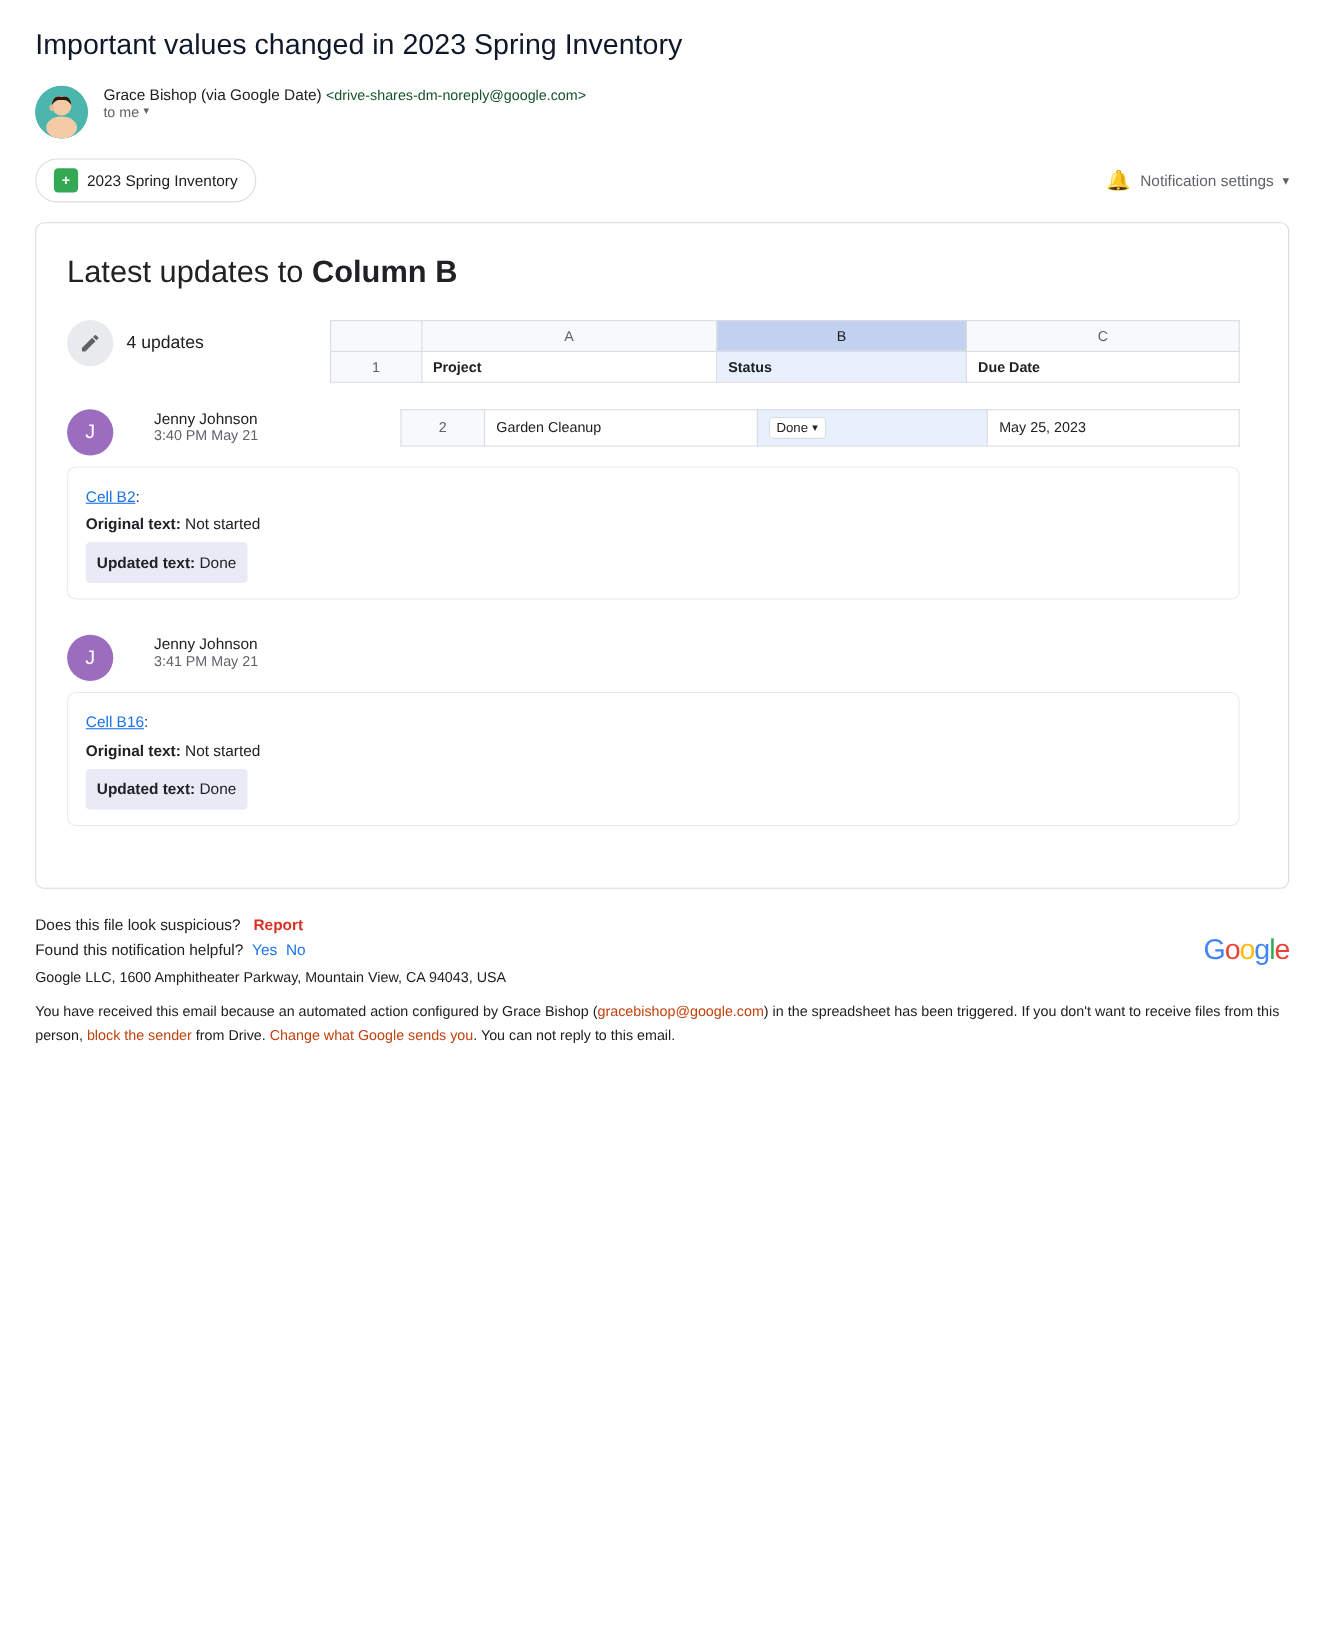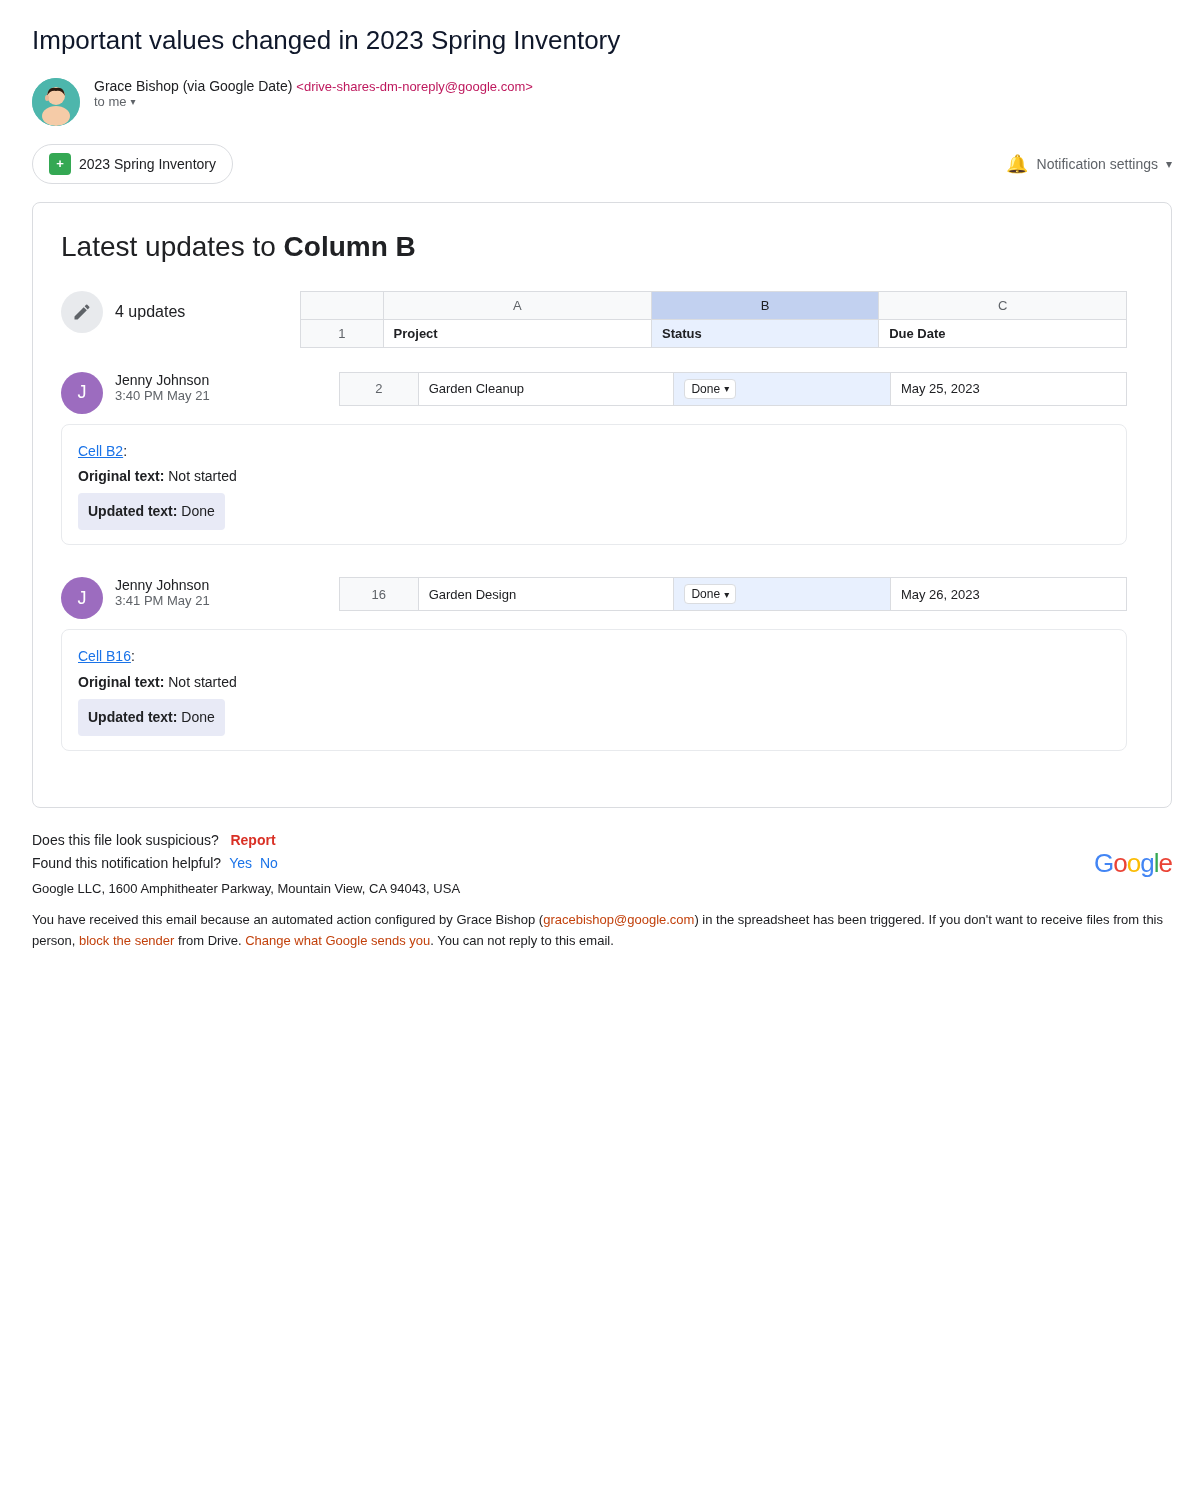--- a/index.html
+++ b/index.html
@@ -54,21 +54,21 @@
     }
 
     .sender-name {
       font-size: 14px;
       font-weight: 500;
       color: #202124;
     }
 
     .sender-email {
       font-size: 13px;
-      color: #be185d;
+      color: #14532d;
       font-weight: 400;
     }
 
     .to-me {
       font-size: 13px;
       color: #5f6368;
       display: flex;
       align-items: center;
       gap: 4px;
       cursor: pointer;
@@ -245,20 +245,21 @@
       align-items: center;
       justify-content: center;
       color: white;
       font-size: 18px;
       font-weight: 500;
       flex-shrink: 0;
     }
 
     .update-user-info {
       min-width: 200px;
+      margin-left: 25px;
     }
 
     .update-user-name {
       font-size: 14px;
       font-weight: 500;
       color: #202124;
     }
 
     .update-time {
       font-size: 13px;
@@ -506,36 +507,20 @@
 
   <div class="update-block" id="update-2">
     <div class="update-row-table-area">
       <div class="left-user-col">
         <div class="user-avatar">J</div>
         <div class="update-user-info">
           <div class="update-user-name">Jenny Johnson</div>
           <div class="update-time">3:41 PM May 21</div>
         </div>
       </div>
-      <div class="spreadsheet-preview">
-        <table class="sp-table">
-          <tbody>
-            <tr>
-              <td class="row-num" style="width:40px;">16</td>
-              <td style="width:130px;">Garden Design</td>
-              <td class="col-b" style="width:110px;">
-                <span class="status-badge">
-                  Done <span class="status-badge-arrow">▾</span>
-                </span>
-              </td>
-              <td style="width:120px;">May 26, 2023</td>
-            </tr>
-          </tbody>
-        </table>
-      </div>
     </div>
 
     <div class="update-detail">
       <div>
         <a class="cell-link" href="#">Cell B16</a>:
       </div>
       <div>
         <strong>Original text:</strong> Not started
       </div>
       <div>

